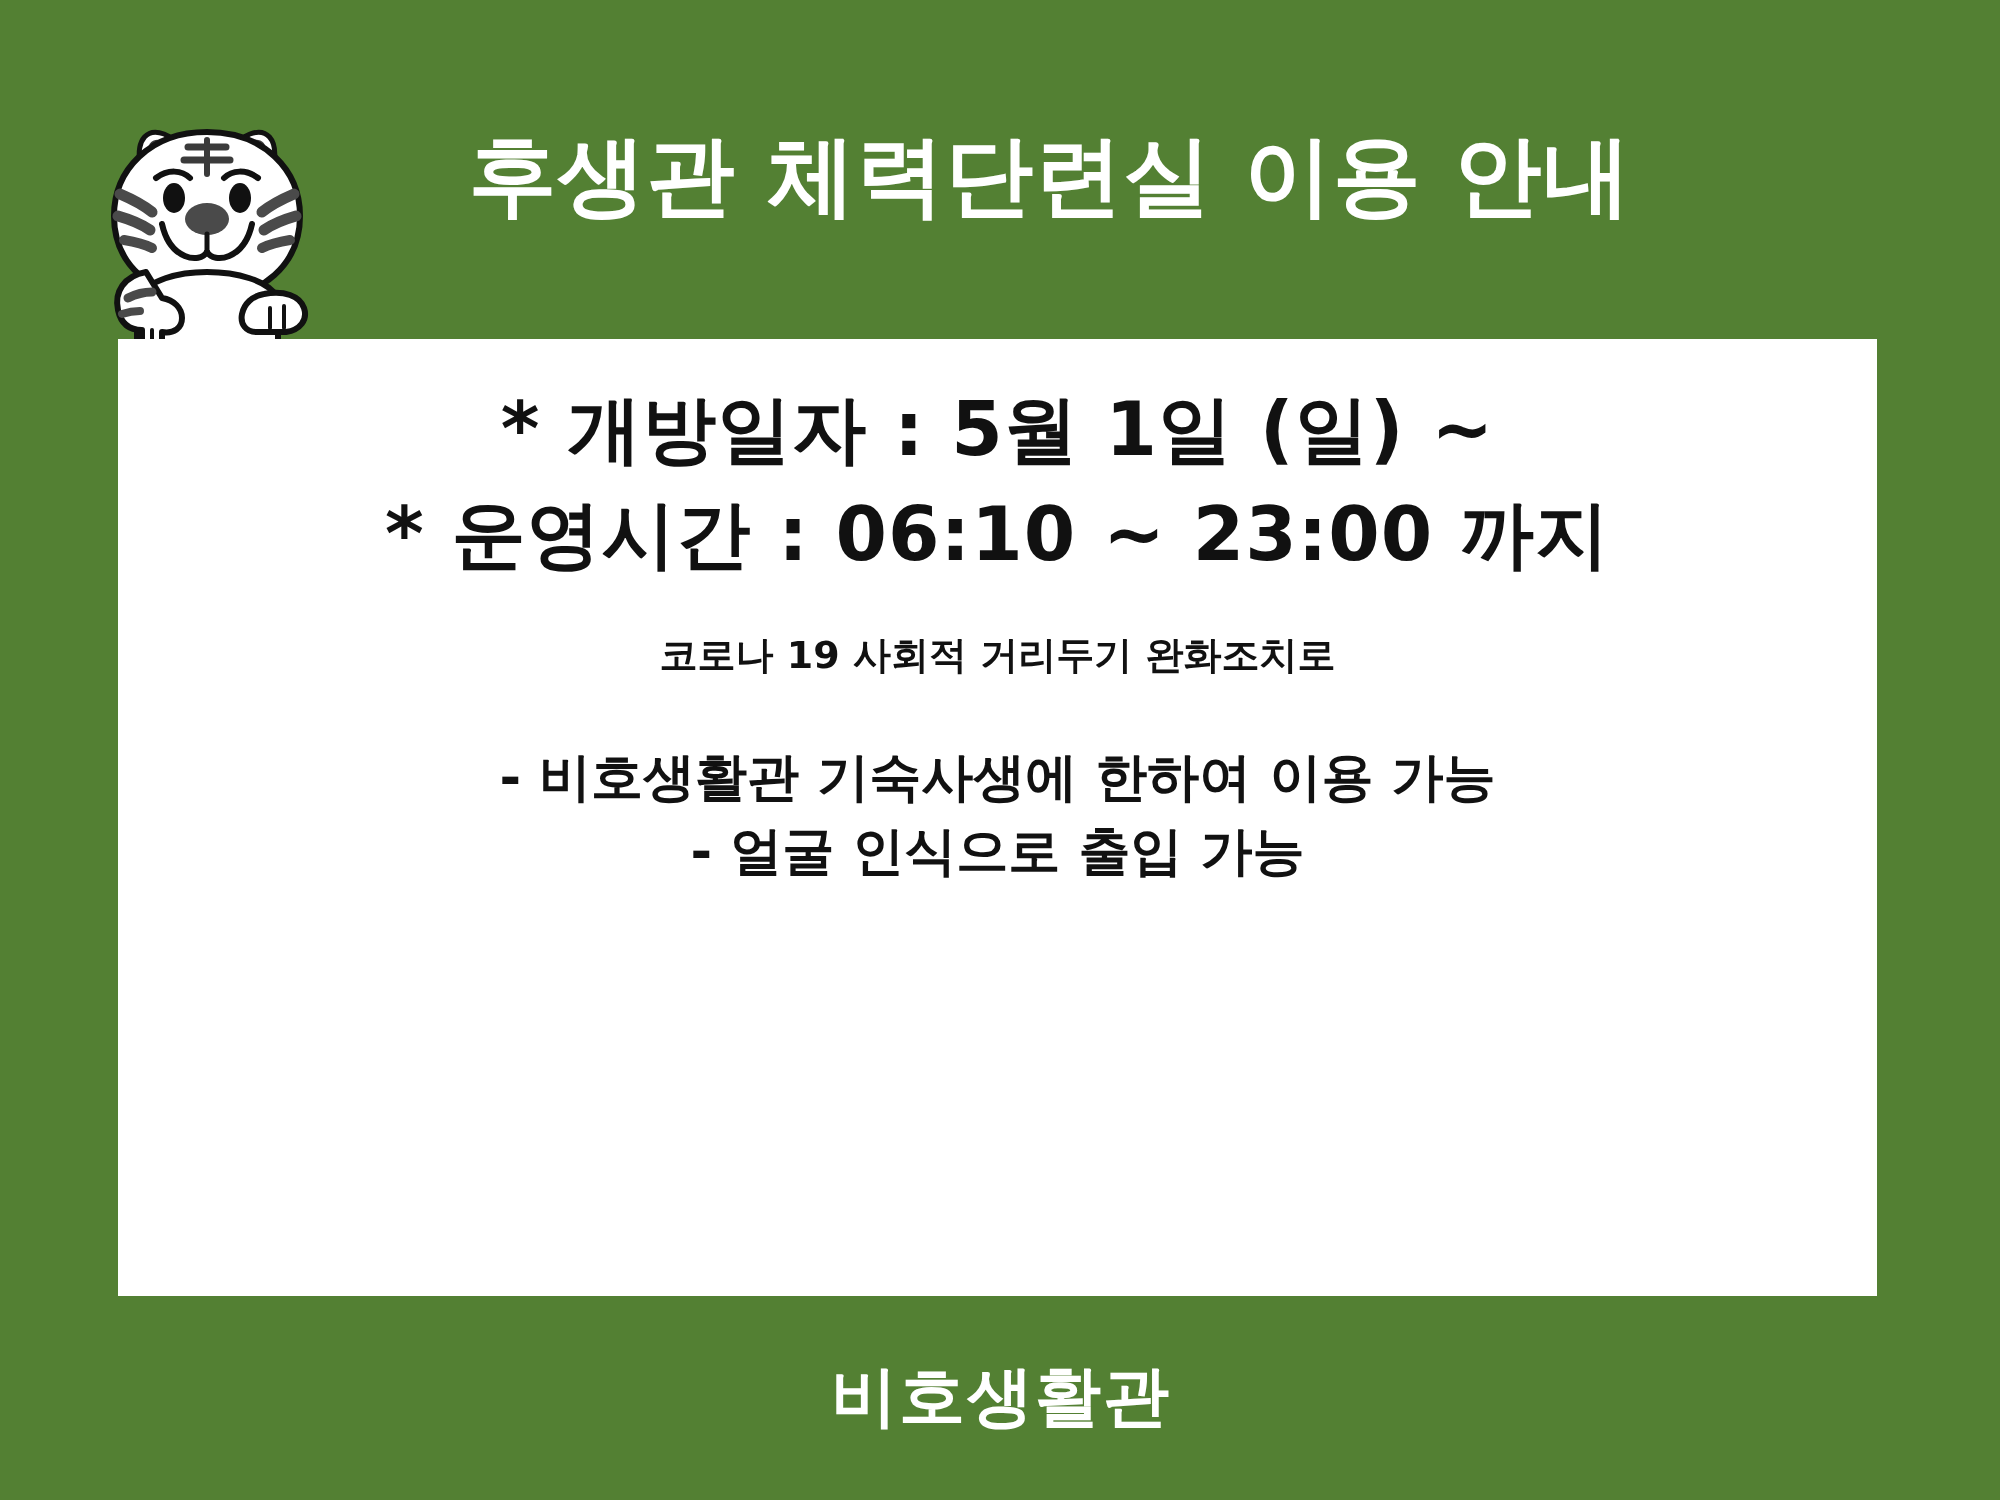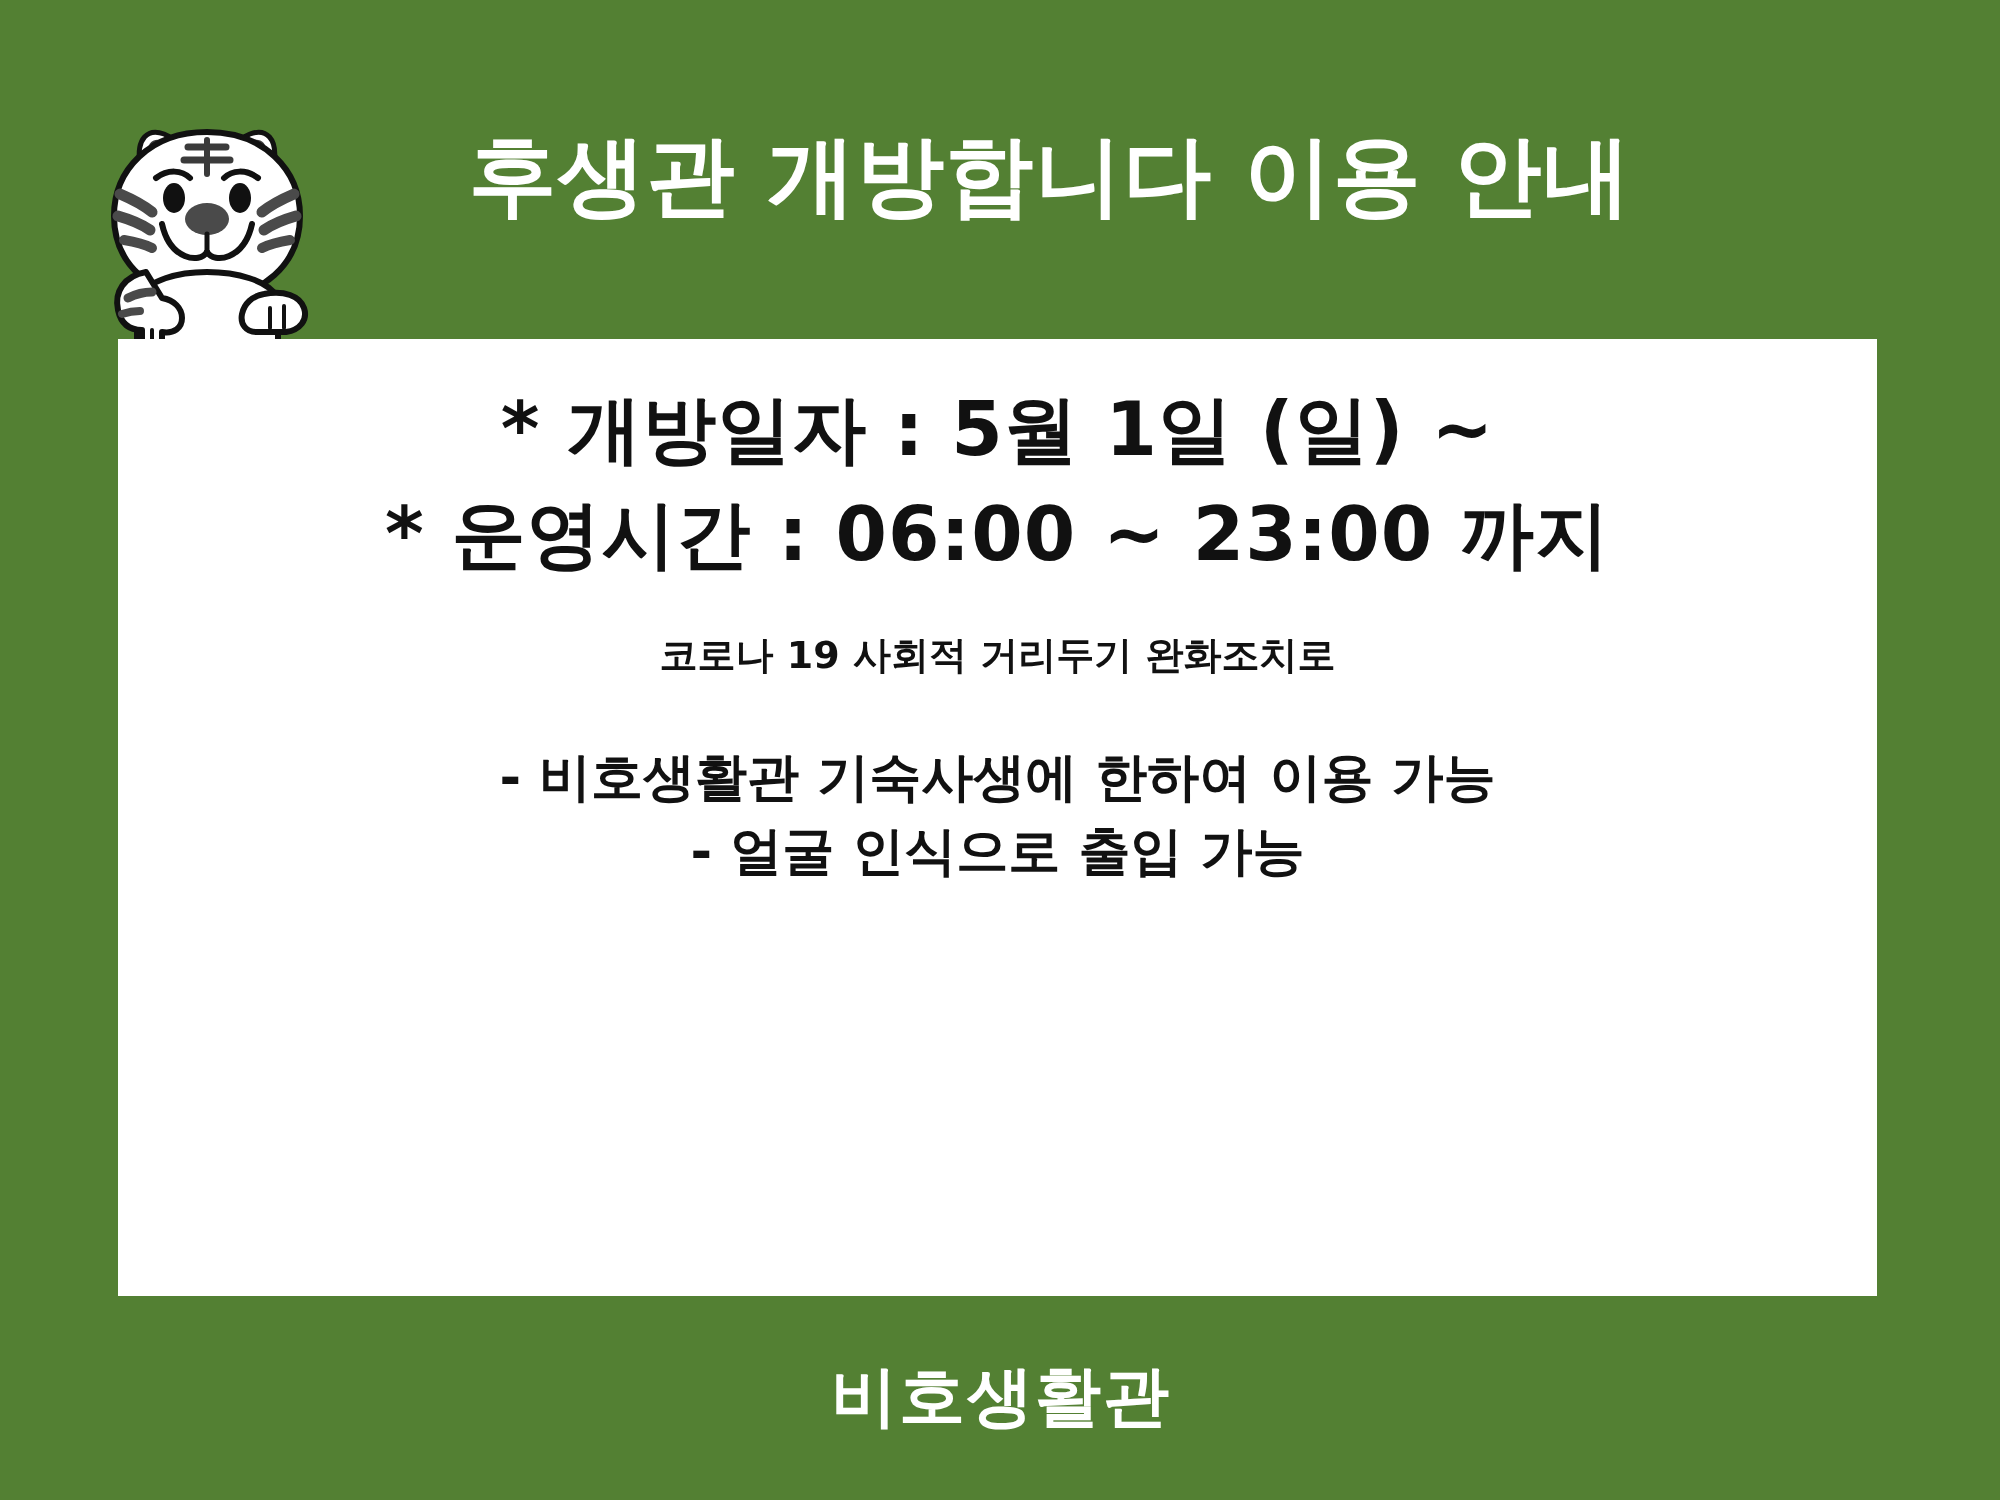--- a/index.html
+++ b/index.html
@@ -159,26 +159,26 @@
       <path d="M58 218 L58 236" stroke="#111" stroke-width="4" stroke-linecap="round"></path>
       <path d="M74 218 L74 238" stroke="#111" stroke-width="4" stroke-linecap="round"></path>
 
       <path d="M186 182 C206 178 222 184 226 196 C230 208 222 218 208 220
                L178 220 C168 220 162 212 164 202 C166 192 174 184 186 182 Z" fill="#ffffff" stroke="#111" stroke-width="6" stroke-linejoin="round"></path>
       <path d="M192 196 L192 216" stroke="#111" stroke-width="4" stroke-linecap="round"></path>
       <path d="M206 194 L206 216" stroke="#111" stroke-width="4" stroke-linecap="round"></path>
     </svg>
   </div>
 
-  <div class="title">후생관 개방합니다 이용 안내</div>
+  <div class="title">후생관 체력단련실 이용 안내</div>
 
   <div class="card">
     <div class="card-inner">
       <div class="headline">* 개방일자 : 5월 1일 (일) ~</div>
-      <div class="headline">* 운영시간 : 06:00 ~ 23:00 까지</div>
+      <div class="headline">* 운영시간 : 06:10 ~ 23:00 까지</div>
 
       <div class="gap-a"></div>
 
       <div class="para">코로나 19 사회적 거리두기 완화조치로</div>
 
       <div class="gap-b"></div>
 
       <div class="bullets">- 비호생활관 기숙사생에 한하여 이용 가능</div>
       <div class="bullets">- 얼굴 인식으로 출입 가능</div>
     </div>

